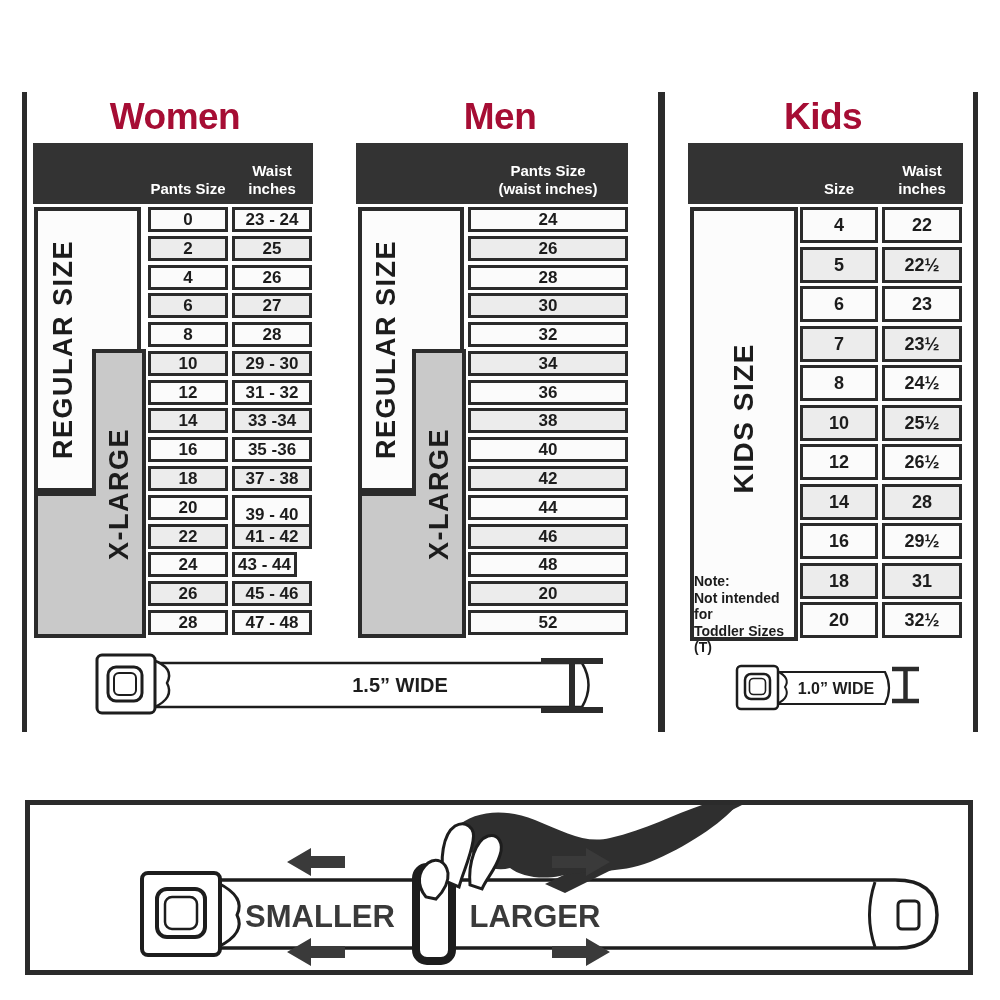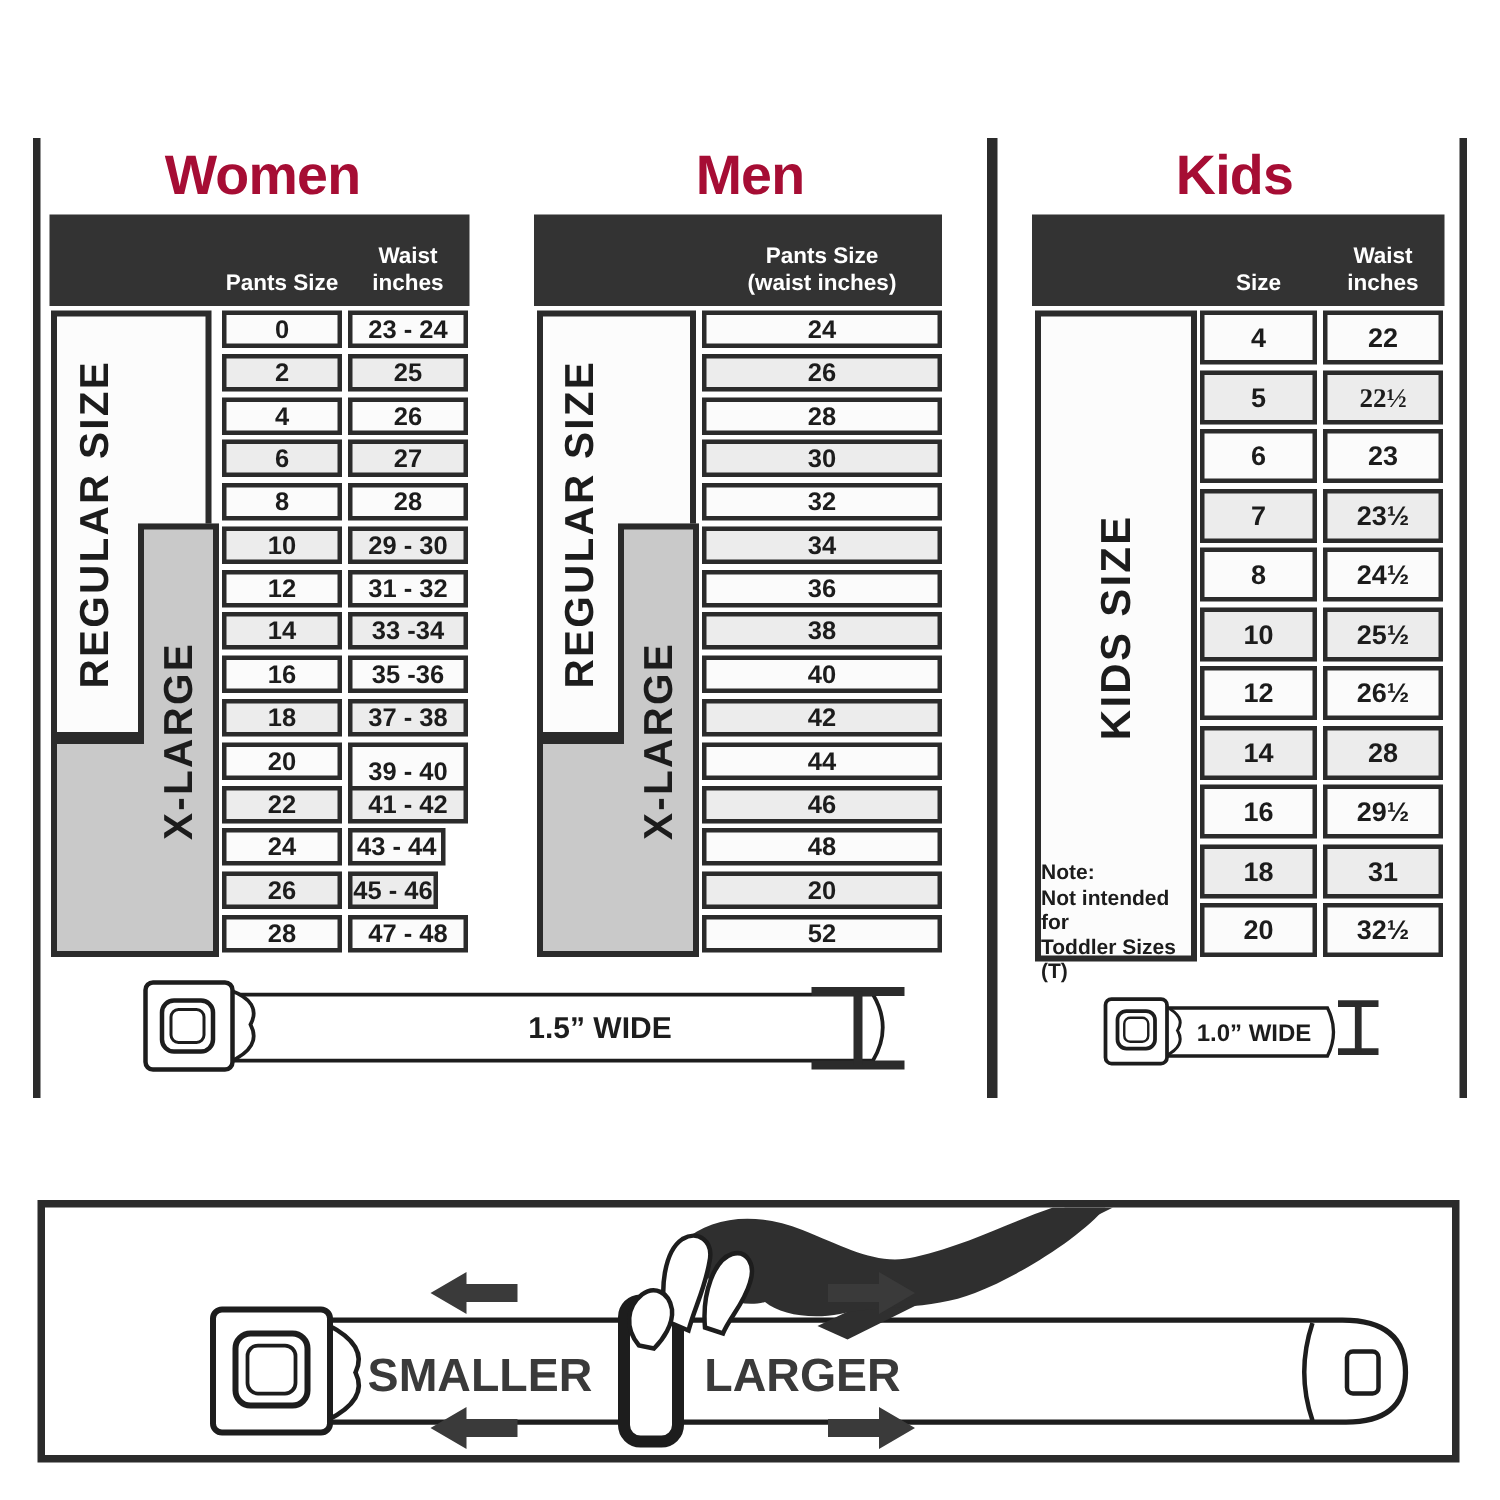--- a/index.html
+++ b/index.html
@@ -92,21 +92,21 @@
         <div class="cell" style="left: 199px; width: 80px; top: 294px; height: 25px;">35 -36</div>
         <div class="cell alt" style="left: 115px; width: 80px; top: 323px; height: 25px;">18</div>
         <div class="cell alt" style="left: 199px; width: 80px; top: 323px; height: 25px;">37 - 38</div>
         <div class="cell" style="left: 115px; width: 80px; top: 352px; height: 25px;">20</div>
         <div class="cell" style="left: 199px; width: 80px; top: 352px; height: 40px; text-align: center;">39 - 40</div>
         <div class="cell alt" style="left: 115px; width: 80px; top: 381px; height: 25px;">22</div>
         <div class="cell alt" style="left: 199px; width: 80px; top: 381px; height: 25px;">41 - 42</div>
         <div class="cell" style="left: 115px; width: 80px; top: 409px; height: 25px;">24</div>
         <div class="cell" style="left: 199px; width: 65px; top: 409px; height: 25px;">43 - 44</div>
         <div class="cell alt" style="left: 115px; width: 80px; top: 438px; height: 25px;">26</div>
-        <div class="cell alt" style="left: 199px; width: 60px; top: 438px; height: 25px;">45 - 46</div>
+        <div class="cell alt" style="left: 199px; width: 80px; top: 438px; height: 25px;">45 - 46</div>
         <div class="cell" style="left: 115px; width: 80px; top: 467px; height: 25px;">28</div>
         <div class="cell" style="left: 199px; width: 80px; top: 467px; height: 25px;">47 - 48</div>
       </div>
   </div>
 
   <div class="tbl" style="left:356px; top:143px; width:272px; height:496px;">
     <div class="thead" style="width:272px; height:61px;">
       <div class="th" style="left:112px; width:160px;">Pants Size
 (waist inches)</div>
     </div>
@@ -151,21 +151,21 @@
     </div>
     <div class="note" style="left:6px; top:430px; width:102px;">
       <span>Note:</span>
       <span>Not intended for</span>
       <span>Toddler Sizes (T)</span>
     </div>
     <div id="kids-rows">
         <div class="cell" style="left: 112px; width: 78px; top: 64px; height: 36px;">4</div>
         <div class="cell" style="left: 194px; width: 80px; top: 64px; height: 36px;">22</div>
         <div class="cell alt" style="left: 112px; width: 78px; top: 104px; height: 36px;">5</div>
-        <div class="cell alt" style="left: 194px; width: 80px; top: 104px; height: 36px; font-family: Liberation Serif, serif;">22½</div>
+        <div class="cell alt" style="left: 194px; width: 80px; top: 104px; height: 36px;">22½</div>
         <div class="cell" style="left: 112px; width: 78px; top: 143px; height: 36px;">6</div>
         <div class="cell" style="left: 194px; width: 80px; top: 143px; height: 36px;">23</div>
         <div class="cell alt" style="left: 112px; width: 78px; top: 183px; height: 36px;">7</div>
         <div class="cell alt" style="left: 194px; width: 80px; top: 183px; height: 36px;">23½</div>
         <div class="cell" style="left: 112px; width: 78px; top: 222px; height: 36px;">8</div>
         <div class="cell" style="left: 194px; width: 80px; top: 222px; height: 36px;">24½</div>
         <div class="cell alt" style="left: 112px; width: 78px; top: 262px; height: 36px;">10</div>
         <div class="cell alt" style="left: 194px; width: 80px; top: 262px; height: 36px;">25½</div>
         <div class="cell" style="left: 112px; width: 78px; top: 301px; height: 36px;">12</div>
         <div class="cell" style="left: 194px; width: 80px; top: 301px; height: 36px;">26½</div>

